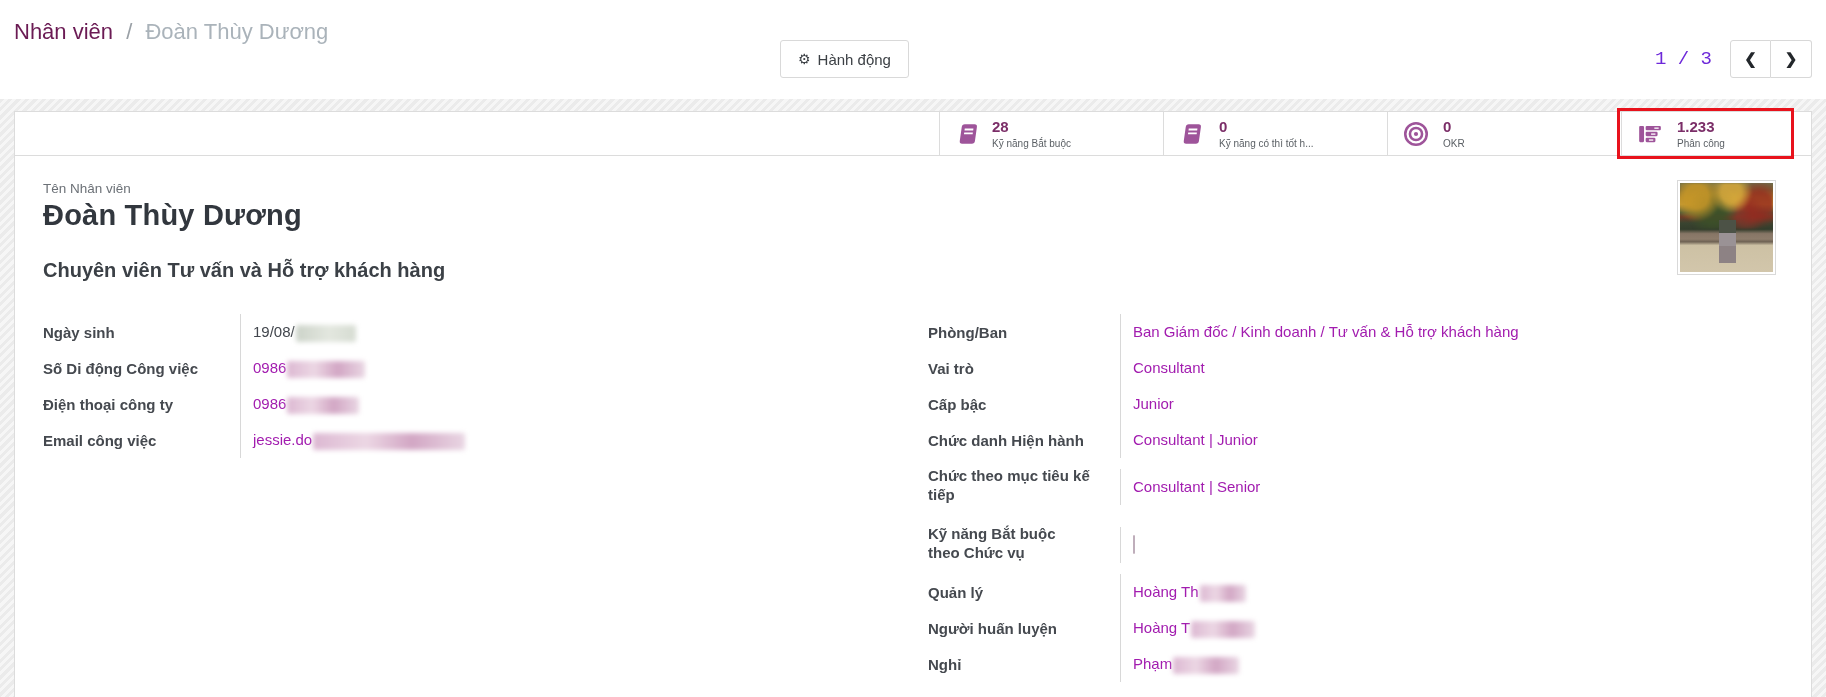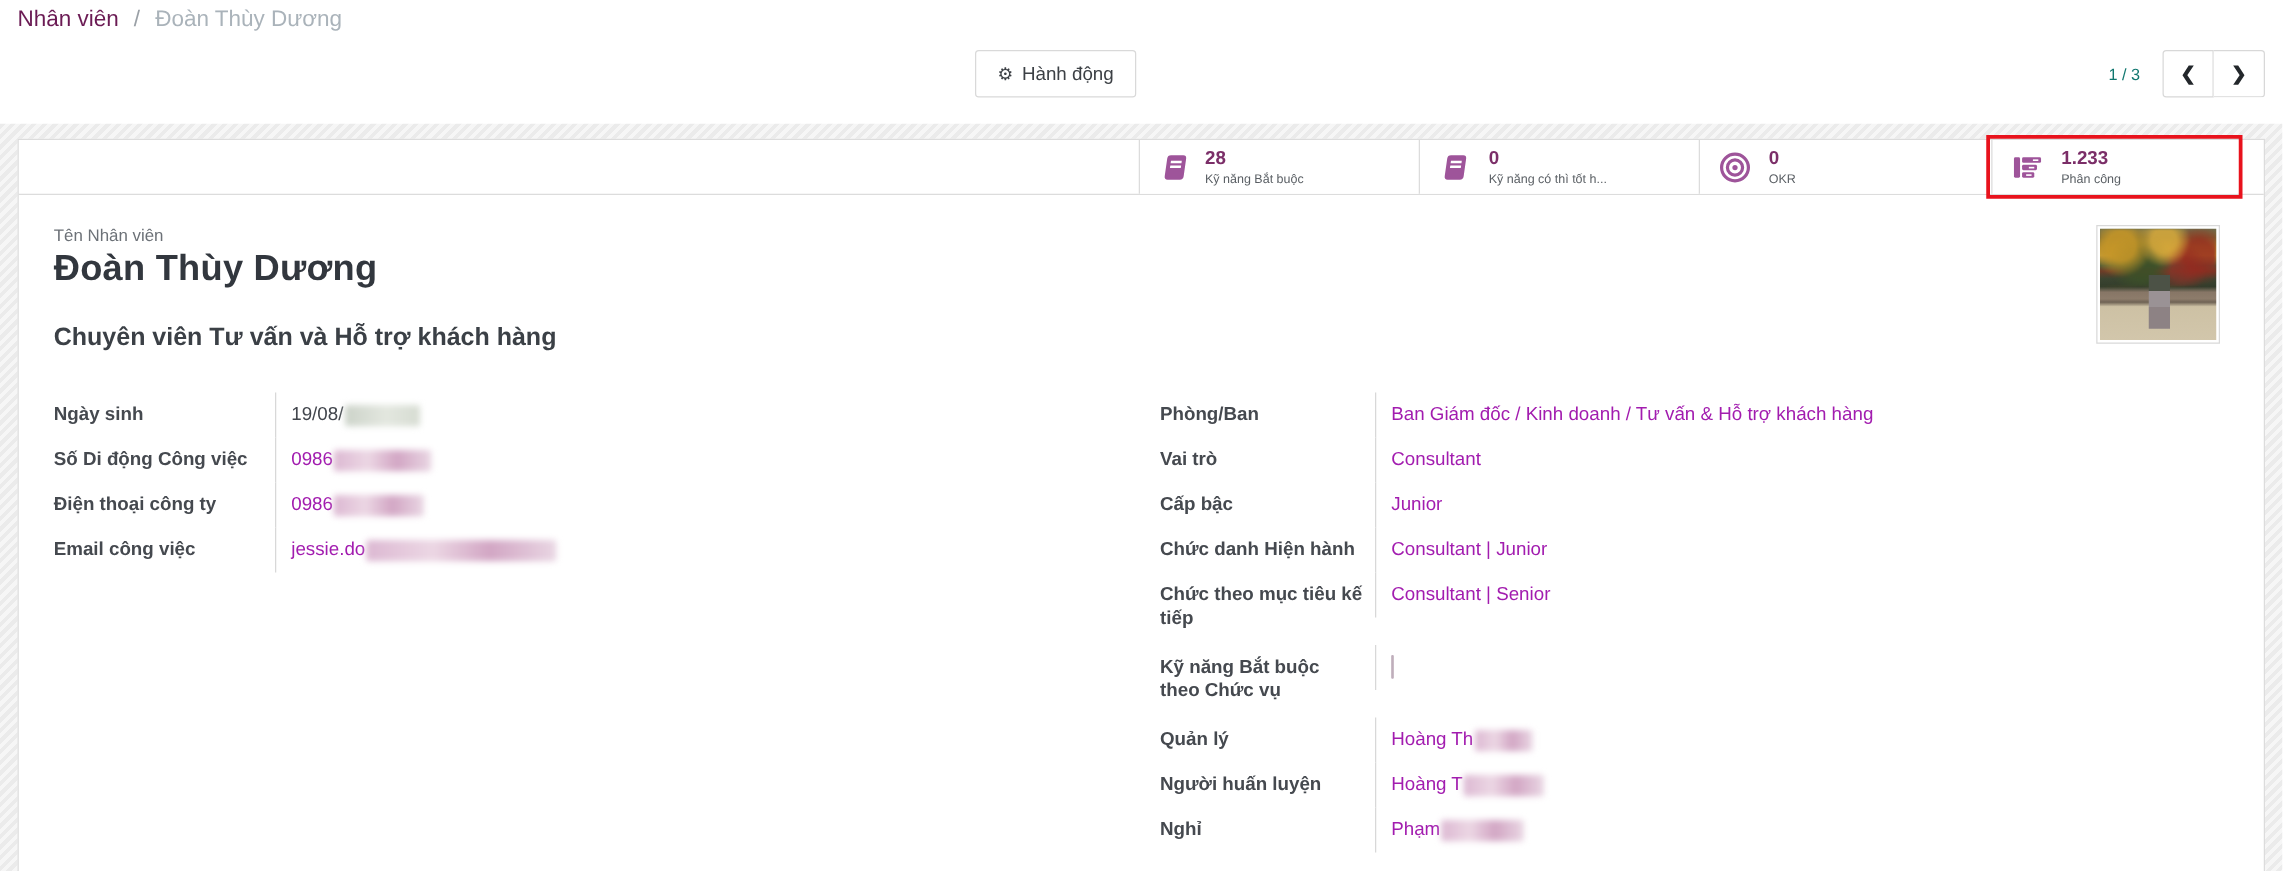--- a/index.html
+++ b/index.html
@@ -2,52 +2,52 @@
 <html><head>
 <meta charset="utf-8">
 <style>
   * { margin:0; padding:0; box-sizing:border-box; }
   html,body { width:1826px; height:697px; overflow:hidden; background:#fff;
     font-family:"Liberation Sans", sans-serif; color:#42464d; }
   .page { position:relative; width:1826px; height:697px; }
 
   
   .cp { position:absolute; top:0; left:0; right:0; height:99px; background:#fff; }
-  .breadcrumb { position:absolute; top:5px; left:14px; font-size:18px; }
+  .breadcrumb { position:absolute; top:19px; left:14px; font-size:22px; }
   .breadcrumb .bc-link { color:#6b1b54; cursor:pointer; text-decoration:none; }
   .breadcrumb .bc-sep { color:#9aa0a6; margin:0 7px; }
   .breadcrumb .bc-current { color:#aab3ba; }
 
   .action-btn { position:absolute; top:40px; left:780px; height:38px; padding:0 17px;
     background:#fff; border:1px solid #d9d9d9; border-radius:3px; font-size:15px;
     color:#3c4045; display:flex; align-items:center; gap:7px; cursor:pointer; }
   .gear { font-size:14px; color:#3c4045; line-height:1; }
 
   .pager { position:absolute; top:40px; right:14px; display:flex; align-items:center; }
-  .pager-text { font-size:13px; color:#0f766e; margin-right:18px; }
+  .pager-text { font-size:19px; color:#6d28d9; margin-right:18px;font-family:Liberation Mono, monospace; }
   .pager-btns { display:flex; }
   .pager-btn { width:41px; height:38px; background:#fff; border:1px solid #d8d8d8;
     display:flex; align-items:center; justify-content:center; font-size:15px;
     font-weight:bold; color:#23272b; cursor:pointer; }
   .pager-btn.prev { border-radius:3px 0 0 3px; }
   .pager-btn.next { border-radius:0 3px 3px 0; border-left:none; }
 
   
   .content { position:absolute; top:99px; left:0; right:0; bottom:-2px;
     background:repeating-linear-gradient(135deg,#ebebeb 0 3px,#f6f6f6 3px 6px);
     padding:12px 14px 0; }
   .sheet { position:relative; height:700px; background:#fff; border:1px solid #dcdcdc; }
 
   
   .statusbar { height:44px; border-bottom:1px solid #dcdcdc; display:flex;
     justify-content:flex-end; padding-right:21px; }
   .stat-btn { display:flex; align-items:center; gap:13px; border-left:1px solid #dcdcdc;
     padding:0 14px; cursor:pointer; background:#fff; }
   .stat-btn.w1 { width:224px;gap:10px; } .stat-btn.w2 { width:224px; }
-  .stat-btn.w3 { width:234px; } .stat-btn.w4 { width:197px; }
+  .stat-btn.w3 { width:234px; } .stat-btn.w4 { width:169px; }
   .stat-btn.highlight { outline:3px solid #e8121c; outline-offset:1px; }
   .stat-ico { flex:none; width:28px; height:28px; display:flex; align-items:center; justify-content:center; }
   .stat-txt { display:flex; flex-direction:column; line-height:1.3; overflow:hidden; }
   .stat-value { color:#7b2e68; font-size:15px; font-weight:bold; }
   .stat-label { color:#5a5f64; font-size:10px; white-space:nowrap; }
 
   
   .title-block { padding:25px 28px 0; }
   .name-label { font-size:13.5px; color:#6c7177; }
   .emp-name { font-size:29px; font-weight:bold; color:#32373e; margin-top:3px; letter-spacing:.2px; }
@@ -74,21 +74,21 @@
       radial-gradient(circle at 70% 70%, rgba(140,50,40,.7) 0 12%, transparent 28%);
     filter:blur(1px); }
   .photo-person { position:absolute; left:42%; top:42%; width:18%; height:48%;
     background:linear-gradient(180deg,#4c5246 0 30%, #9a9295 30% 60%, #8d8284 60% 100%);
     filter:blur(.6px); }
 
   
   .fields { display:flex; padding:0 28px; margin-top:32px; align-items:flex-start; }
   .col-left { width:885px; flex:none; }
   .col-right { flex:1; }
-  .field-row { display:flex; align-items:flex-start; }
+  .field-row { display:flex; align-items:center;gap:20px; }
   .f-label { flex:none; font-size:15px; font-weight:bold; color:#45494f;
     line-height:19px; padding:8px 10px 8px 0; }
   .col-left .f-label { width:177px; }
   .col-right .f-label { width:172px; }
   .f-value { flex:1; border-left:1px solid #d8d8d8; padding:8px 0 8px 12px;
     font-size:15px; line-height:19px; min-height:36px; }
   .dark-val { color:#42464d; }
   .link { color:#a21caf; cursor:pointer; }
 
   .redact { display:inline-block; vertical-align:middle; height:17px; margin-left:1px;

